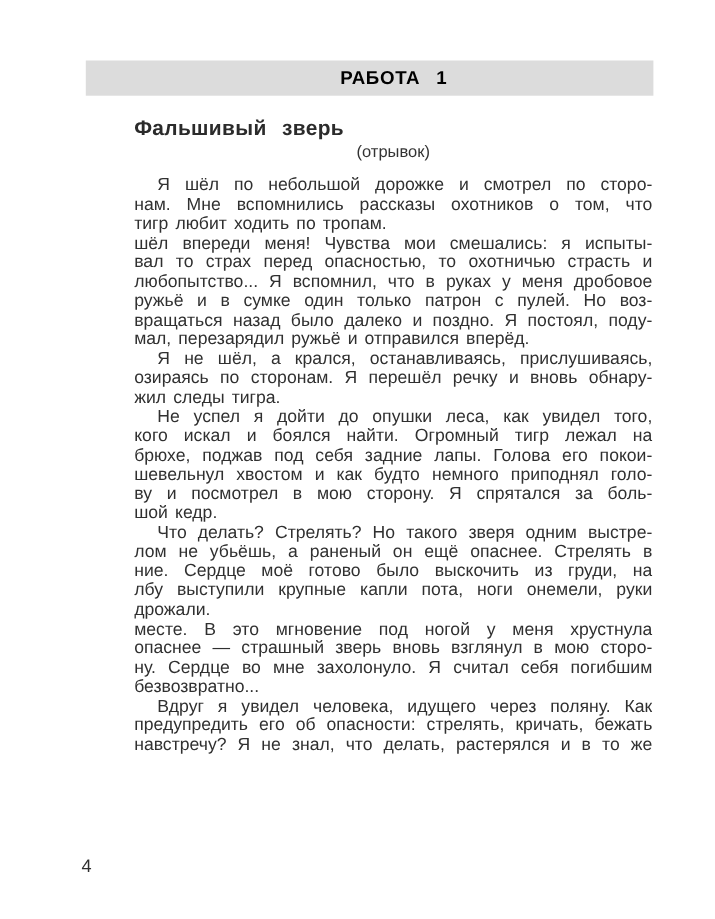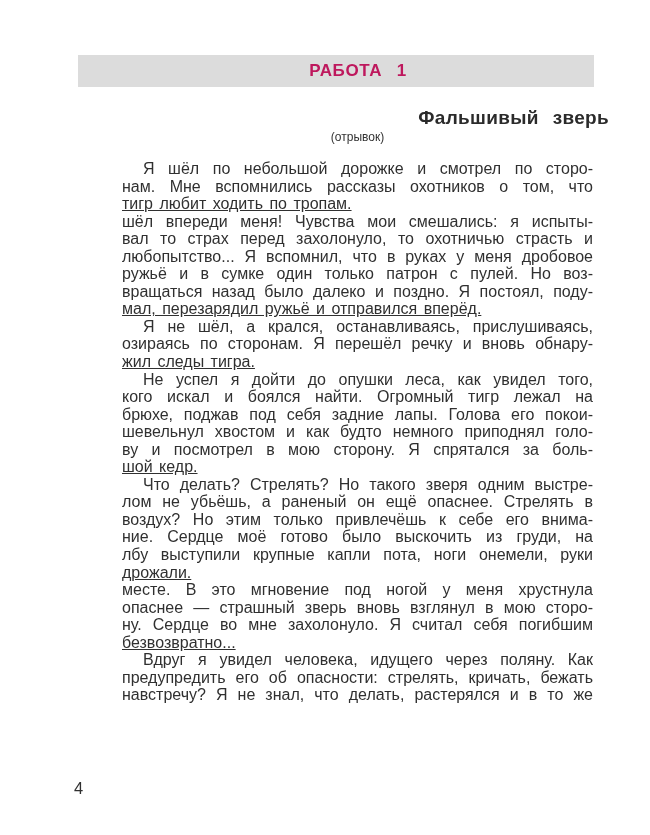--- a/index.html
+++ b/index.html
@@ -26,41 +26,41 @@
     left: 44px;
     right: 0;
     top: 0;
     height: 32px;
     line-height: 32px;
     text-align: center;
     font-weight: 700;
     font-size: 17px;
     letter-spacing: 0.6px;
     word-spacing: 0.55em;
-    color: #be185d;
+    color: #000000;
   }
   .doc-title {
     position: absolute;
-    left: 138px;
+    left: 122px;
     top: 107px;
     width: 471px;
-    text-align: right;
+    text-align: left;
     font-weight: 700;
     font-size: 19px;
     letter-spacing: 0.3px;
     word-spacing: 0.45em;
     color: #2b2b2b;
   }
   .doc-subtitle {
     position: absolute;
     left: 122px;
     top: 130px;
     width: 471px;
     text-align: center;
-    font-size: 12px;
+    font-size: 15px;
     color: #333333;
   }
   .text-block {
     position: absolute;
     left: 122px;
     top: 160px;
     width: 471px;
     font-size: 16px;
     color: #303030;
   }
@@ -68,21 +68,21 @@
   .line {
     height: 17.55px;
     line-height: 17.55px;
     text-align: justify;
     text-align-last: justify;
     word-spacing: 2px;
     overflow: hidden;
     white-space: nowrap;
   }
   .line.first { padding-left: 21px; }
-  .line.last { text-align-last: left; text-decoration: underline; }
+  .line.last { text-align-last: left; }
   .page-number {
     position: absolute;
     left: 74px;
     top: 779px;
     font-size: 16.5px;
     color: #303030;
   }
 </style>
 </head>
 <body>
@@ -98,21 +98,21 @@
   <div class="doc-subtitle">(отрывок)</div>
 
   <div class="text-block">
       <div class="paragraph">
         <div class="line first">Я шёл по небольшой дорожке и смотрел по сторо-</div>
         <div class="line">нам. Мне вспомнились рассказы охотников о том, что</div>
         <div class="line last">тигр любит ходить по тропам.</div>
       </div>
       <div class="paragraph">
         <div class="line">шёл впереди меня! Чувства мои смешались: я испыты-</div>
-        <div class="line">вал то страх перед захолонуло, то охотничью страсть и</div>
+        <div class="line">вал то страх перед опасностью, то охотничью страсть и</div>
         <div class="line">любопытство... Я вспомнил, что в руках у меня дробовое</div>
         <div class="line">ружьё и в сумке один только патрон с пулей. Но воз-</div>
         <div class="line">вращаться назад было далеко и поздно. Я постоял, поду-</div>
         <div class="line last">мал, перезарядил ружьё и отправился вперёд.</div>
       </div>
       <div class="paragraph">
         <div class="line first">Я не шёл, а крался, останавливаясь, прислушиваясь,</div>
         <div class="line">озираясь по сторонам. Я перешёл речку и вновь обнару-</div>
         <div class="line last">жил следы тигра.</div>
       </div>
@@ -120,21 +120,20 @@
         <div class="line first">Не успел я дойти до опушки леса, как увидел того,</div>
         <div class="line">кого искал и боялся найти. Огромный тигр лежал на</div>
         <div class="line">брюхе, поджав под себя задние лапы. Голова его покои-</div>
         <div class="line">шевельнул хвостом и как будто немного приподнял голо-</div>
         <div class="line">ву и посмотрел в мою сторону. Я спрятался за боль-</div>
         <div class="line last">шой кедр.</div>
       </div>
       <div class="paragraph">
         <div class="line first">Что делать? Стрелять? Но такого зверя одним выстре-</div>
         <div class="line">лом не убьёшь, а раненый он ещё опаснее. Стрелять в</div>
-        <div class="line">воздух? Но этим только привлечёшь к себе его внима-</div>
         <div class="line">ние. Сердце моё готово было выскочить из груди, на</div>
         <div class="line">лбу выступили крупные капли пота, ноги онемели, руки</div>
         <div class="line last">дрожали.</div>
       </div>
       <div class="paragraph">
         <div class="line">месте. В это мгновение под ногой у меня хрустнула</div>
         <div class="line">опаснее — страшный зверь вновь взглянул в мою сторо-</div>
         <div class="line">ну. Сердце во мне захолонуло. Я считал себя погибшим</div>
         <div class="line last">безвозвратно...</div>
       </div>

